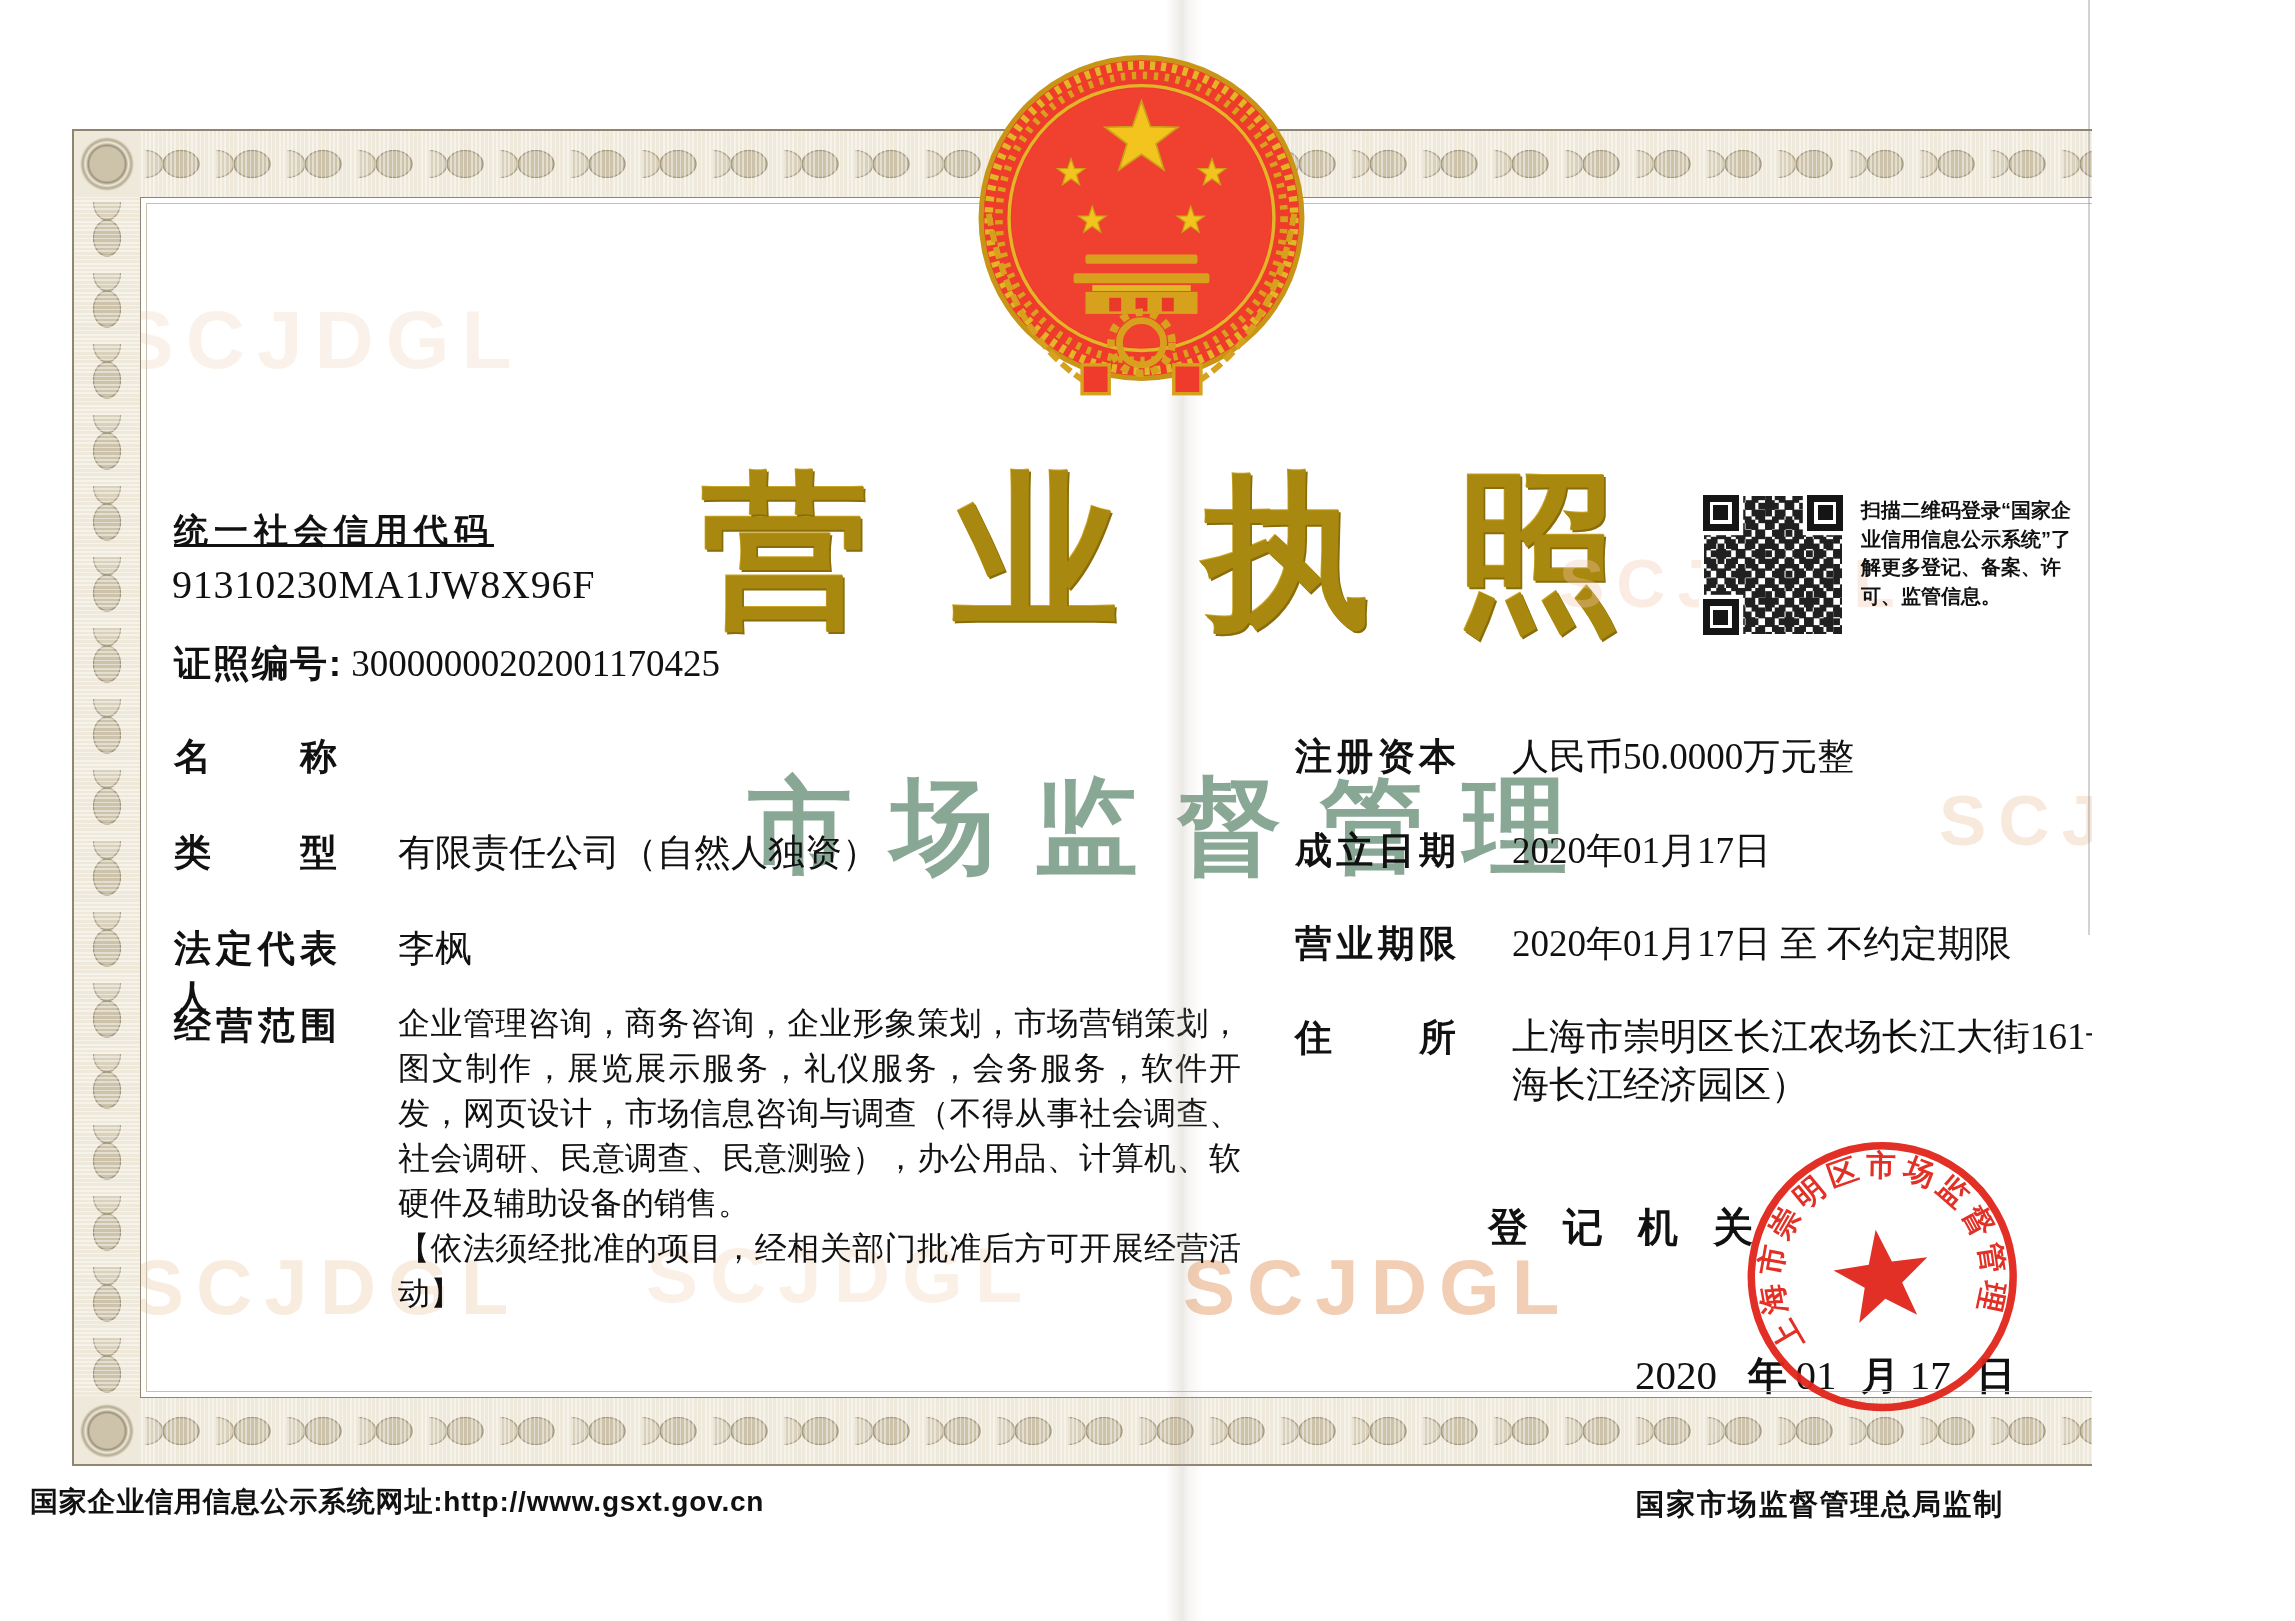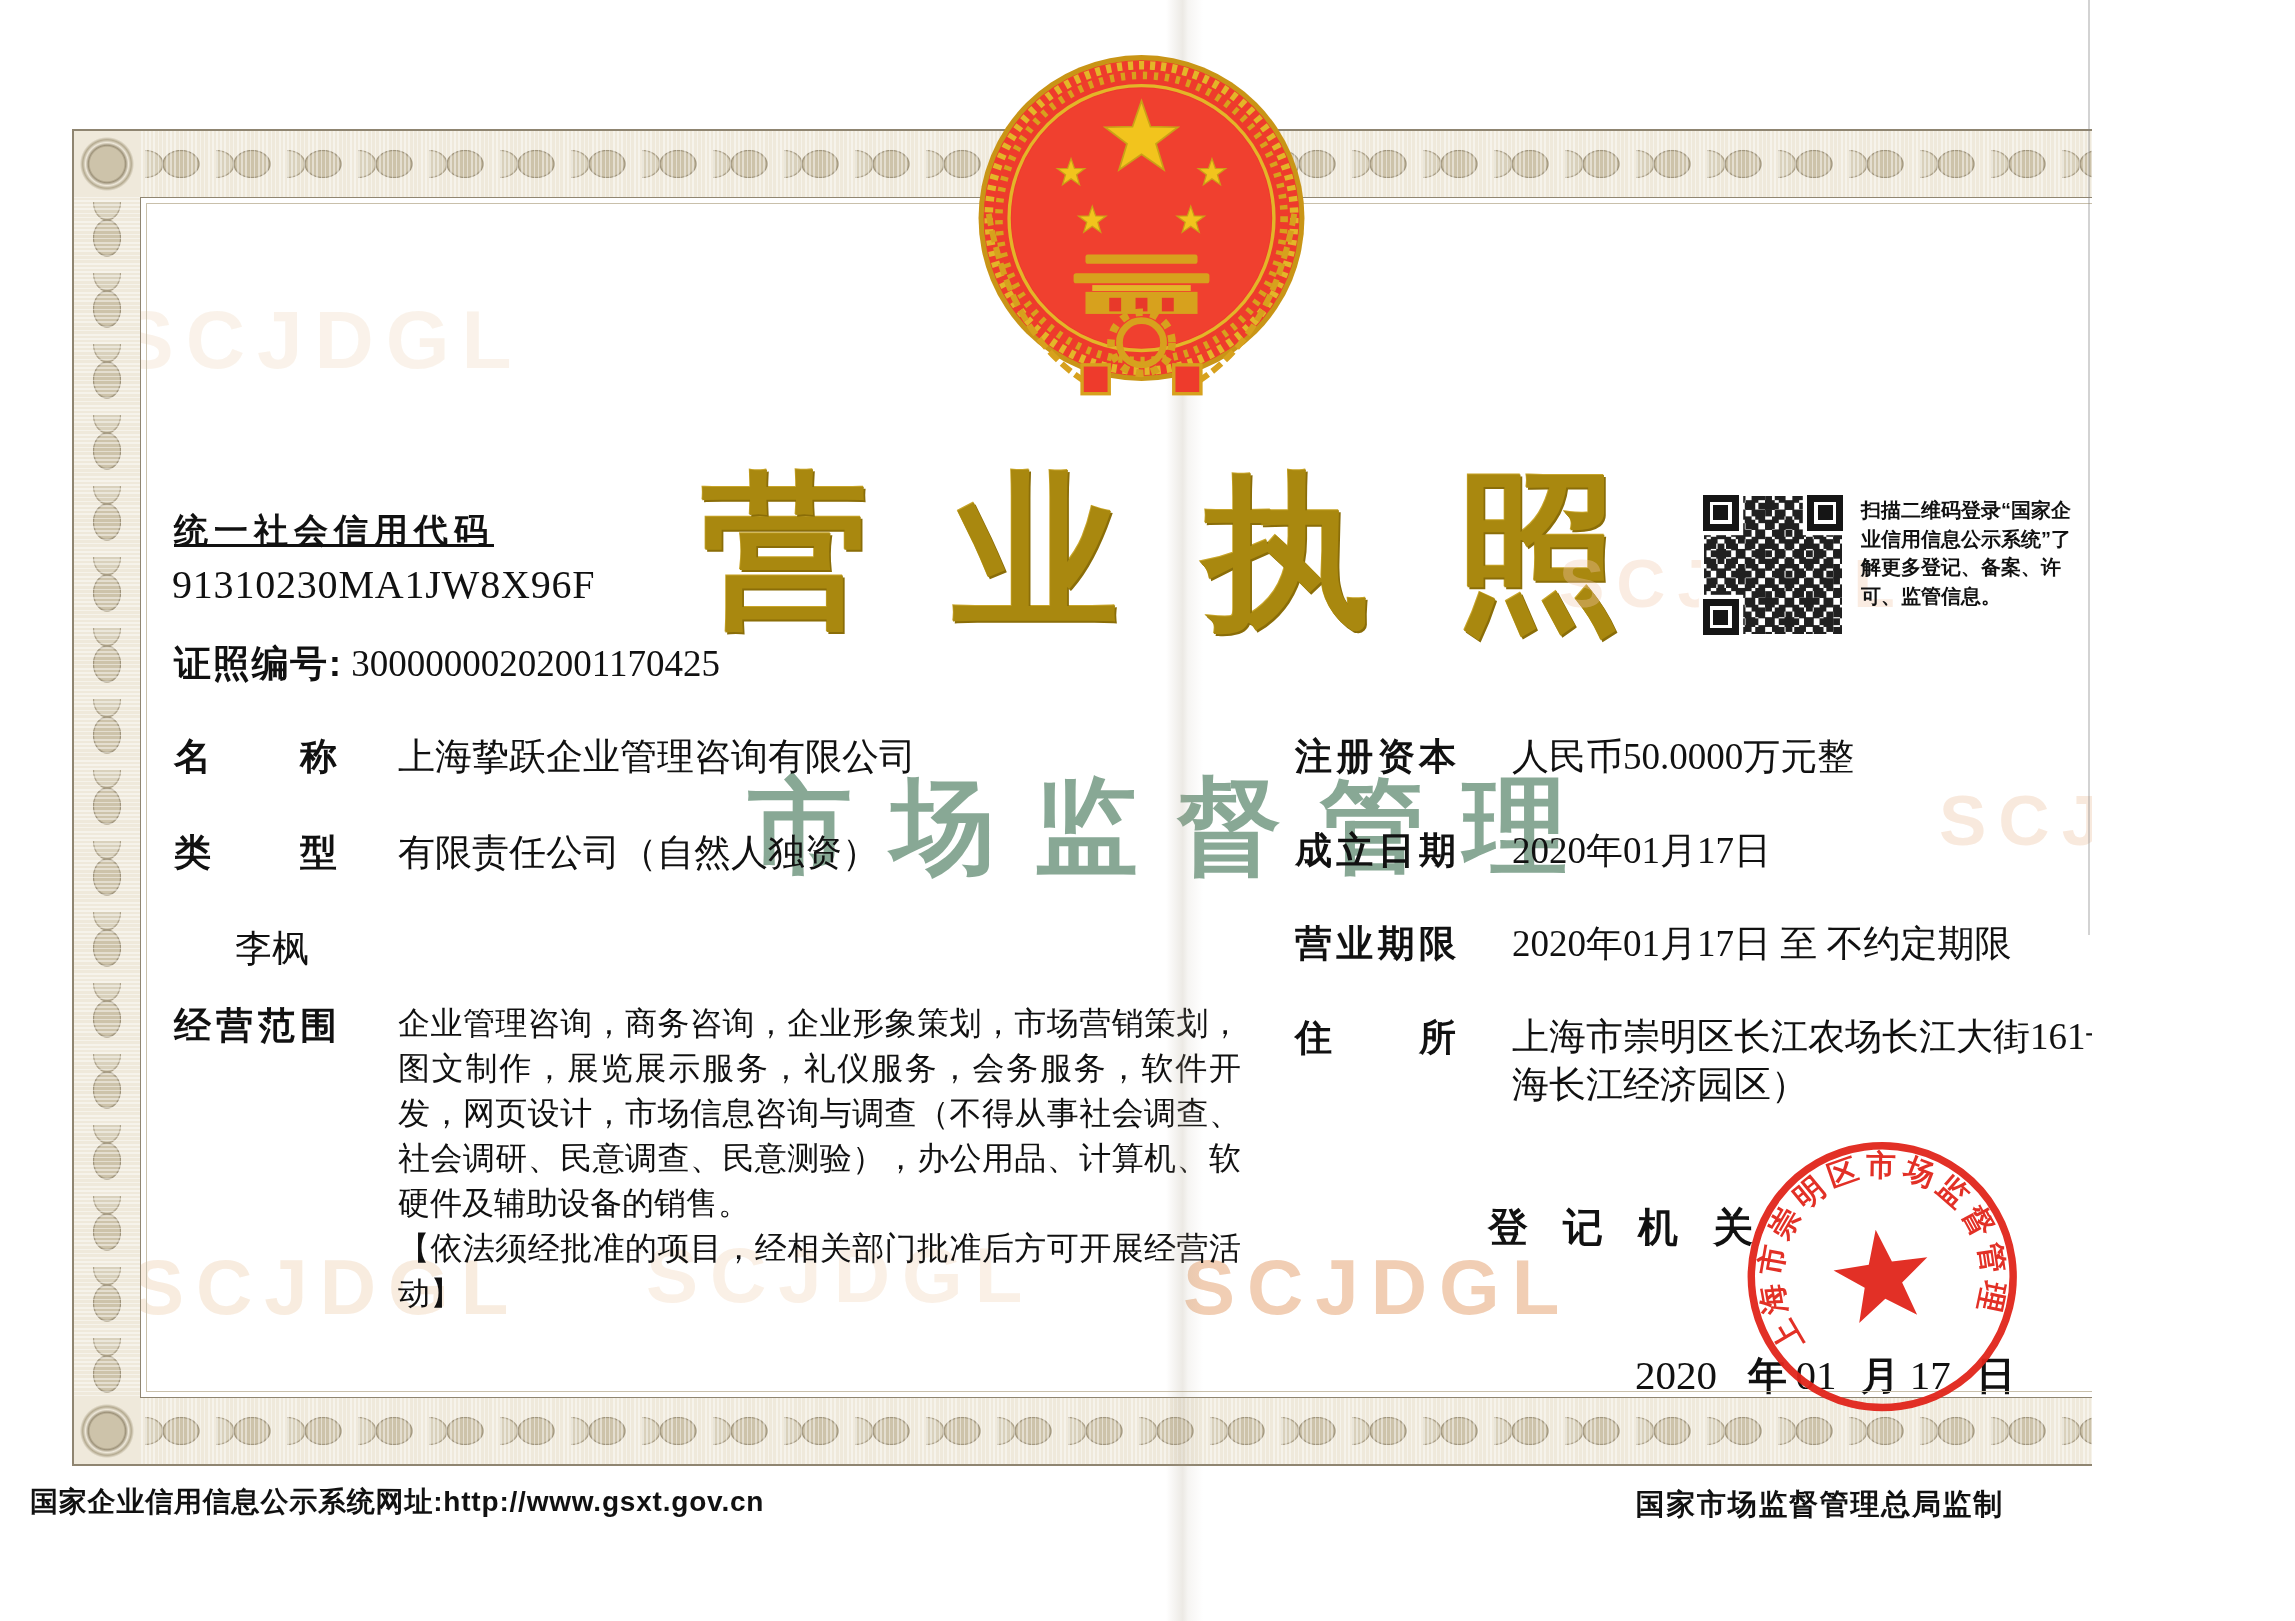--- a/index.html
+++ b/index.html
@@ -167,27 +167,27 @@
   <div class="qr">
     <div class="qr-pattern"></div>
     <div class="finder f-tl"></div>
     <div class="finder f-tr"></div>
     <div class="finder f-bl"></div>
   </div>
   <div class="qr-caption">扫描二维码登录“国家企业信用信息公示系统”了解更多登记、备案、许可、监管信息。</div>
 
   <div class="lrow" style="top:732px">
     <span class="lbl">名称</span>
-    <span class="val">上海挚跃企业管理咨询有限公司</span>
   </div>
   <div class="lrow" style="top:828px">
     <span class="lbl">类型</span>
     <span class="val">有限责任公司（自然人独资）</span>
   </div>
   <div class="lrow" style="top:924px">
+    <span class="lbl">法定代表人</span>
     <span class="val">李枫</span>
   </div>
   <div class="lrow" style="top:1001px">
     <span class="lbl">经营范围</span>
     <span class="scope-val">
       <div>企业管理咨询，商务咨询，企业形象策划，市场营销策划，图文制作，展览展示服务，礼仪服务，会务服务，软件开发，网页设计，市场信息咨询与调查（不得从事社会调查、社会调研、民意调查、民意测验），办公用品、计算机、软硬件及辅助设备的销售。</div>
       <div>【依法须经批准的项目，经相关部门批准后方可开展经营活动】</div>
     </span>
   </div>
 

